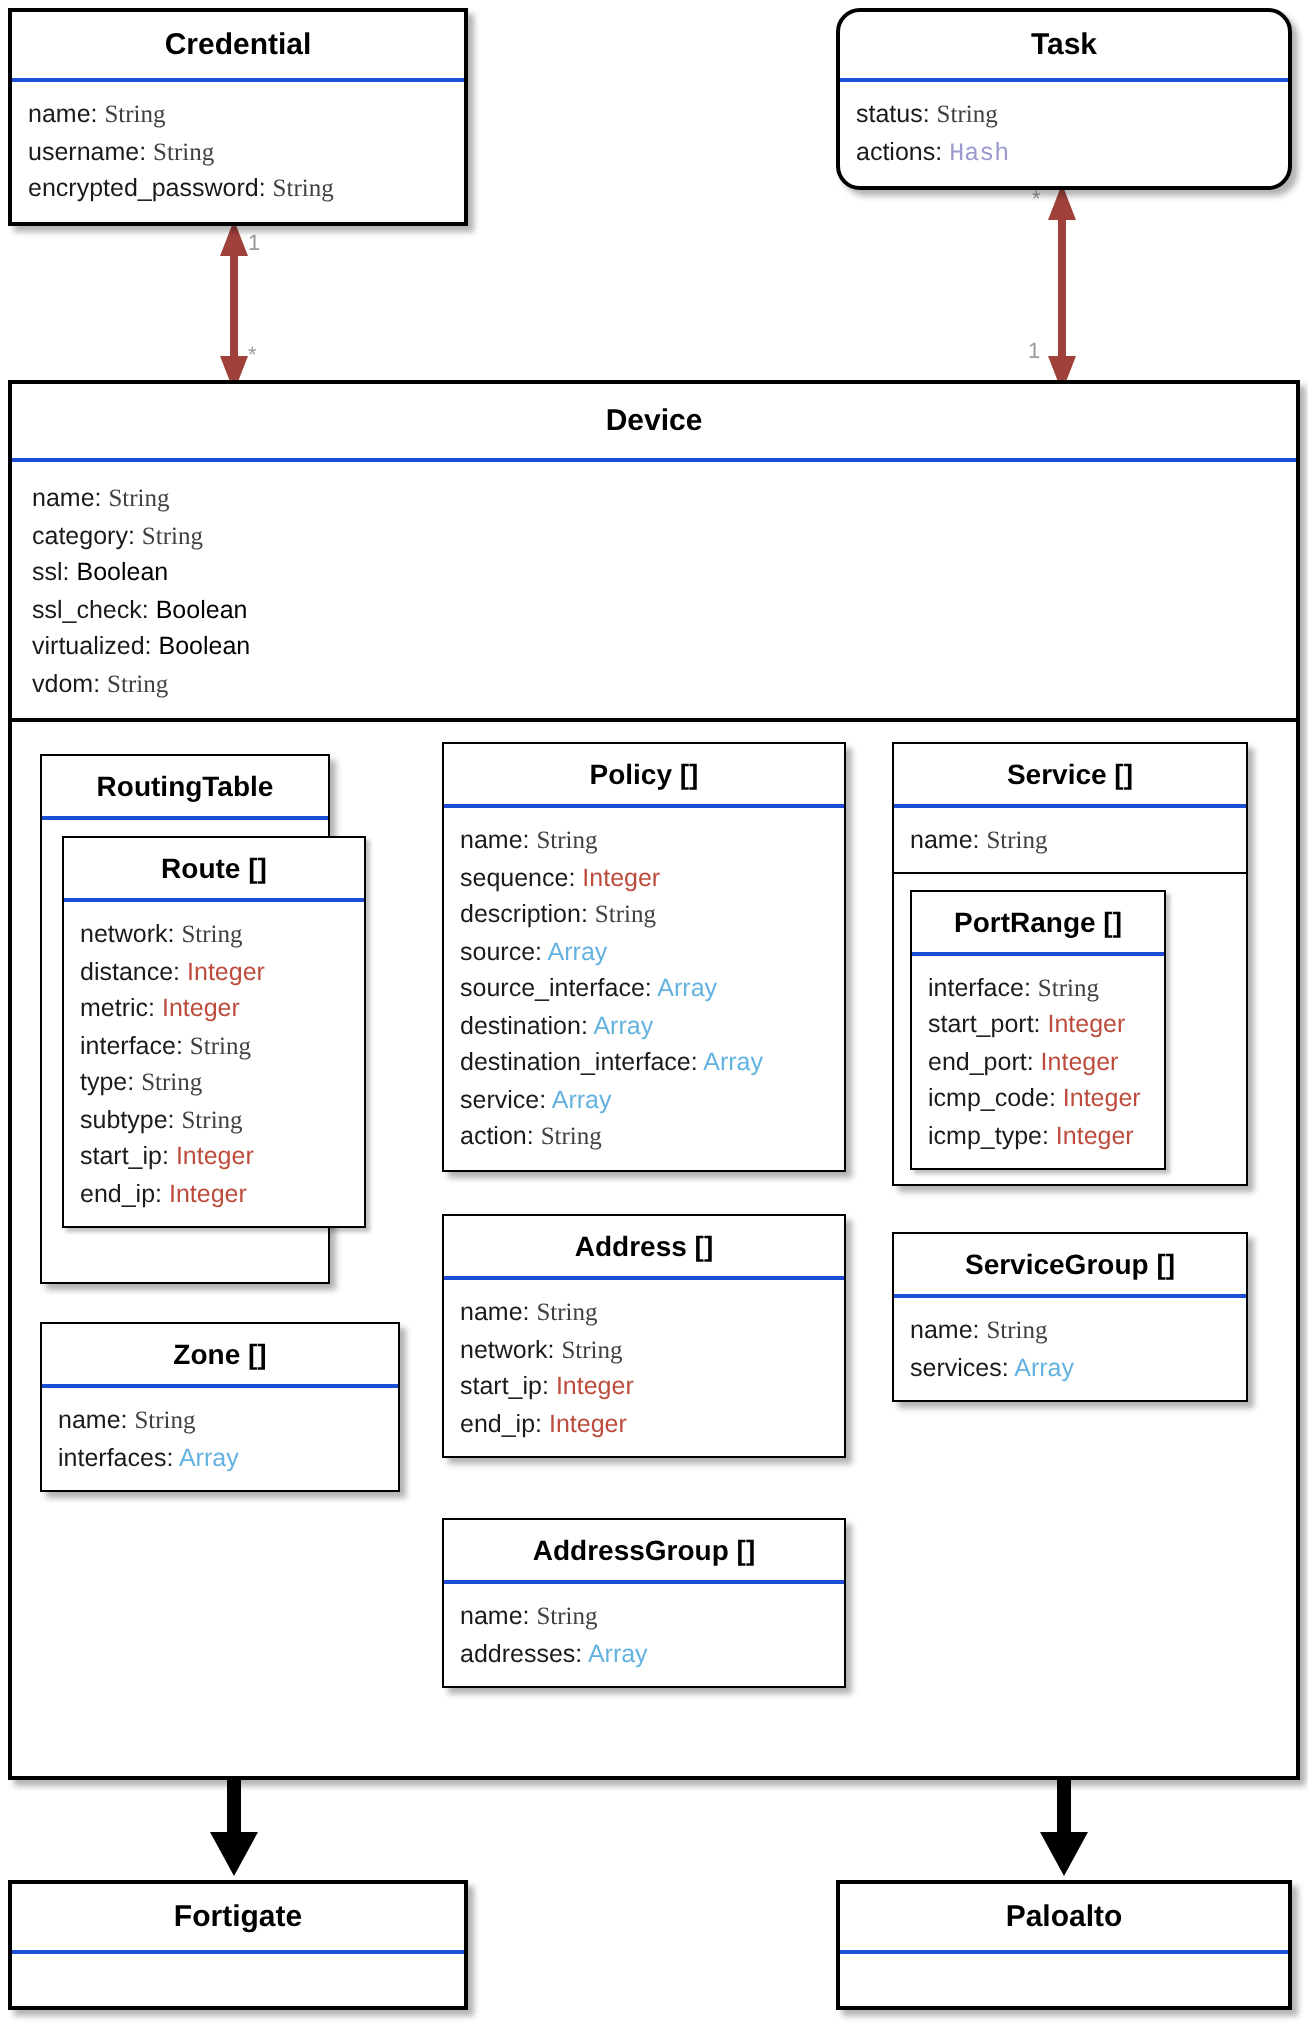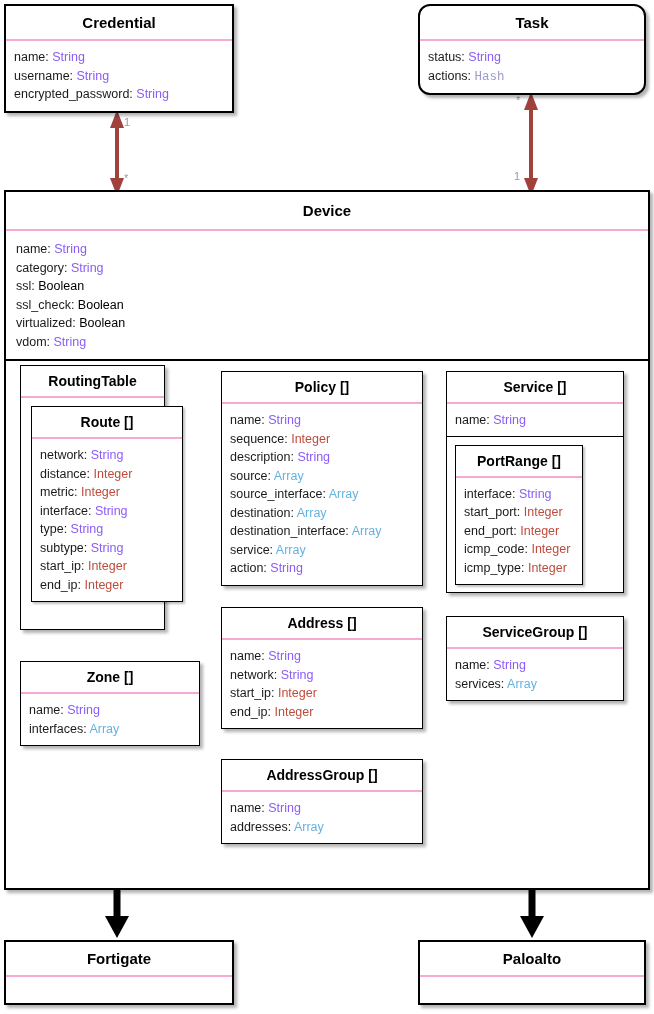--- a/index.html
+++ b/index.html
@@ -12,31 +12,31 @@
 
   
   .uml{
     position:absolute;background:#ffffff;border:2px solid #000000;
     box-sizing:border-box;box-shadow:3px 3px 3px rgba(0,0,0,.30);
   }
   .uml.thin{border:1.5px solid #000;}
   .uml-title{
     text-align:center;font-weight:bold;color:#000;
     font-size:15px;line-height:1;
-    padding:9px 4px 9px 4px;border-bottom:2px solid #f9a8d4;
+    padding:9px 4px 9px 4px;border-bottom:2px solid #1d4ed8;
     white-space:nowrap;
   }
   .uml-title.sm{font-size:14px;padding:8px 4px;}
   .uml-body{padding:7px 8px 7px 8px;}
   .uml-body.empty{min-height:26px;padding:0;}
   .attr{
     font-size:12.5px;line-height:18.5px;color:#1a1a1a;white-space:nowrap;
   }
   .attr .tp{font-weight:normal;}
-  .t-String{color:#8b5cf6;}
+  .t-String{color:#404040;font-family:Liberation Serif, serif;}
   .t-Boolean{color:#000000;margin-top:32px;}
   .t-Integer{color:#bd4b3b;}
   .t-Array{color:#64b2e0;}
   .t-Hash{color:#9b9bd0;font-family:Liberation Mono, monospace;}
 
   
   #device-class{left:4px;top:190px;width:646px;height:700px;}
   #device-title{padding:11px 4px;font-size:15px;}
   #device-attrs{padding:9px 10px 8px 10px;border-bottom:2px solid #000;}
   #device-nested{position:relative;height:505px;}
@@ -102,21 +102,21 @@
         <div class="attr"><span>name: </span><span class="tp t-String">String</span></div>
         <div class="attr"><span>category: </span><span class="tp t-String">String</span></div>
         <div class="attr"><span>ssl: </span><span class="tp t-Boolean">Boolean</span></div>
         <div class="attr"><span>ssl_check: </span><span class="tp t-Boolean">Boolean</span></div>
         <div class="attr"><span>virtualized: </span><span class="tp t-Boolean">Boolean</span></div>
         <div class="attr"><span>vdom: </span><span class="tp t-String">String</span></div>
       </div>
 
     <div id="device-nested">
 
-      <div class="uml thin" style="left:14px;top:4px;width:145px;height:265px;">
+      <div class="uml thin" style="left:14px;top:16px;width:145px;height:265px;">
         <div class="uml-title sm">RoutingTable</div>
         <div class="uml-body" style="padding:8px 0 0 0;">
           <div class="uml thin" style="position:relative;left:10px;top:0;width:152px;box-shadow:2px 2px 2px rgba(0,0,0,.25);">
             <div class="uml-title sm">Route []</div>
             <div class="uml-body">
                 <div class="attr"><span>network: </span><span class="tp t-String">String</span></div>
                 <div class="attr"><span>distance: </span><span class="tp t-Integer">Integer</span></div>
                 <div class="attr"><span>metric: </span><span class="tp t-Integer">Integer</span></div>
                 <div class="attr"><span>interface: </span><span class="tp t-String">String</span></div>
                 <div class="attr"><span>type: </span><span class="tp t-String">String</span></div>

